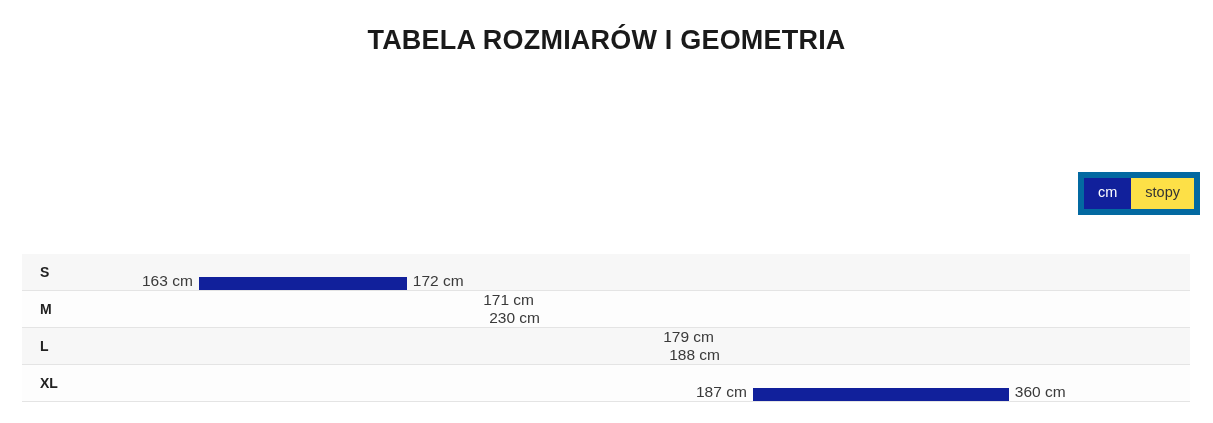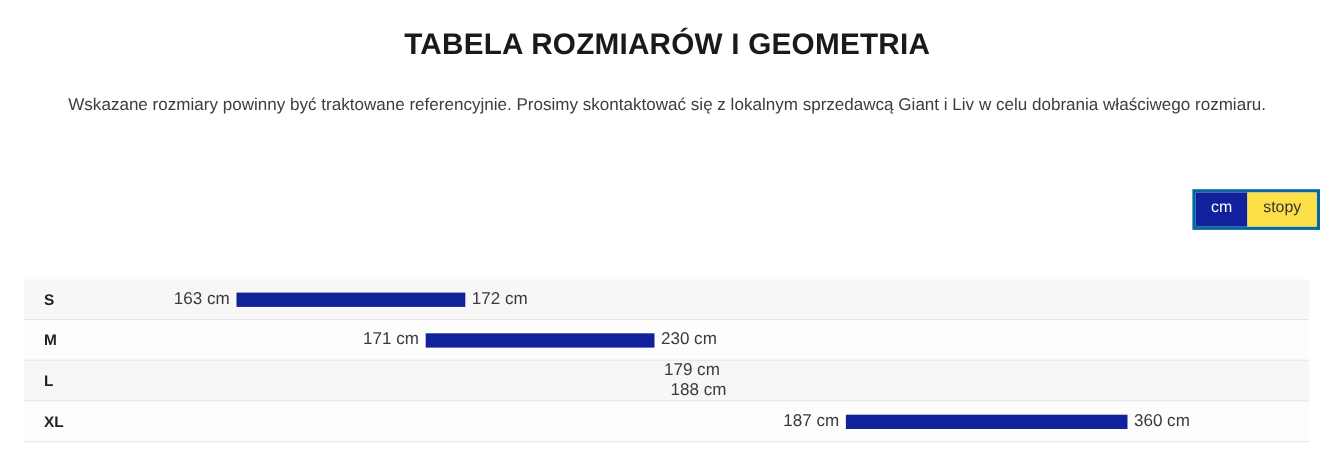--- a/index.html
+++ b/index.html
@@ -34,21 +34,21 @@
     text-align: center;
     font-size: 15.5px;
     color: #3d3d3d;
     line-height: 1.75;
   }
   .unit-toggle {
     position: absolute;
     top: 148px;
     right: 13px;
     display: flex;
-    border: 3px solid #0369a1;
+    border: 6px solid #0369a1;
     background: #ffffff;
   }
   .unit-btn {
     font-size: 14.5px;
     padding: 7px 14px 8px 14px;
     line-height: 1.1;
     cursor: pointer;
     background: #fde047;
     color: #333333;
     border: none;
@@ -90,22 +90,21 @@
     left: 0;
     top: 0;
     height: 36px;
     width: 100%;
   }
   .bar-wrap {
     position: absolute;
     top: 0;
     height: 36px;
     display: flex;
-    align-items: center;
-    margin-left: 16px;
+    align-items: flex-end;
   }
   .bar-min {
     font-size: 15.5px;
     color: #3a3a3a;
     padding-right: 6px;
     white-space: nowrap;
   }
   .bar-max {
     font-size: 15.5px;
     color: #3a3a3a;
@@ -118,21 +117,20 @@
   }
 </style>
 </head>
 <body>
 
 <div class="page">
 
   <h1 class="title">TABELA ROZMIARÓW I GEOMETRIA</h1>
 
   <div class="intro">
-    <div>Wskazane rozmiary powinny być traktowane referencyjnie. Prosimy skontaktować się z lokalnym sprzedawcą Giant i Liv w celu dobrania właściwego rozmiaru.</div>
   </div>
 
   <div class="unit-toggle">
     <button class="unit-btn active">cm</button>
     <button class="unit-btn">stopy</button>
   </div>
 
   <div class="chart">
 
     <div class="row">
@@ -142,21 +140,21 @@
           <span class="bar-min">163 cm</span>
           <span class="bar" style="width: 208px;"></span>
           <span class="bar-max">172 cm</span>
         </div>
       </div>
     </div>
 
     <div class="row alt">
       <div class="row-label">M</div>
       <div class="bar-area">
-        <div class="bar-wrap" style="left: 292px;">
+        <div class="bar-wrap" style="left: 310px; flex-direction: column;">
           <span class="bar-min">171 cm</span>
           <span class="bar" style="width: 208px;"></span>
           <span class="bar-max">230 cm</span>
         </div>
       </div>
     </div>
 
     <div class="row">
       <div class="row-label">L</div>
       <div class="bar-area">

